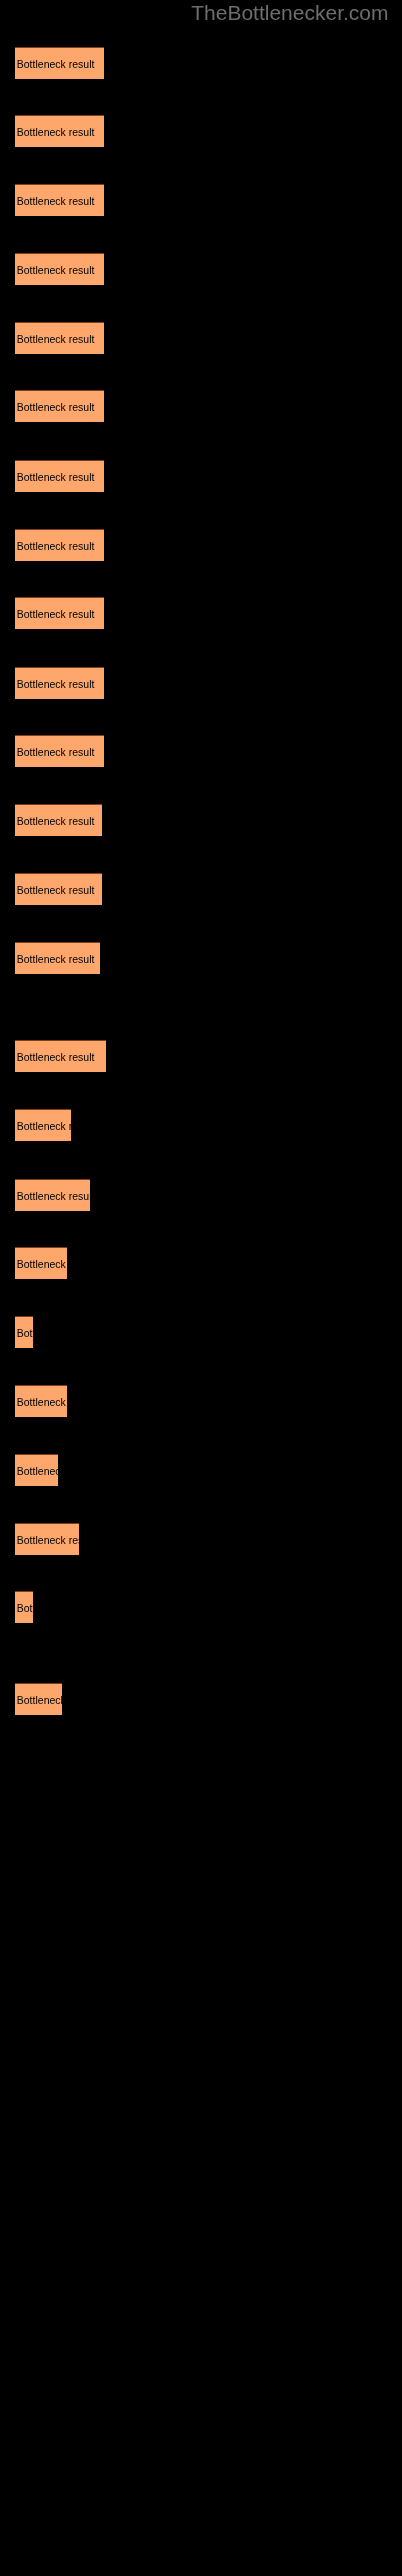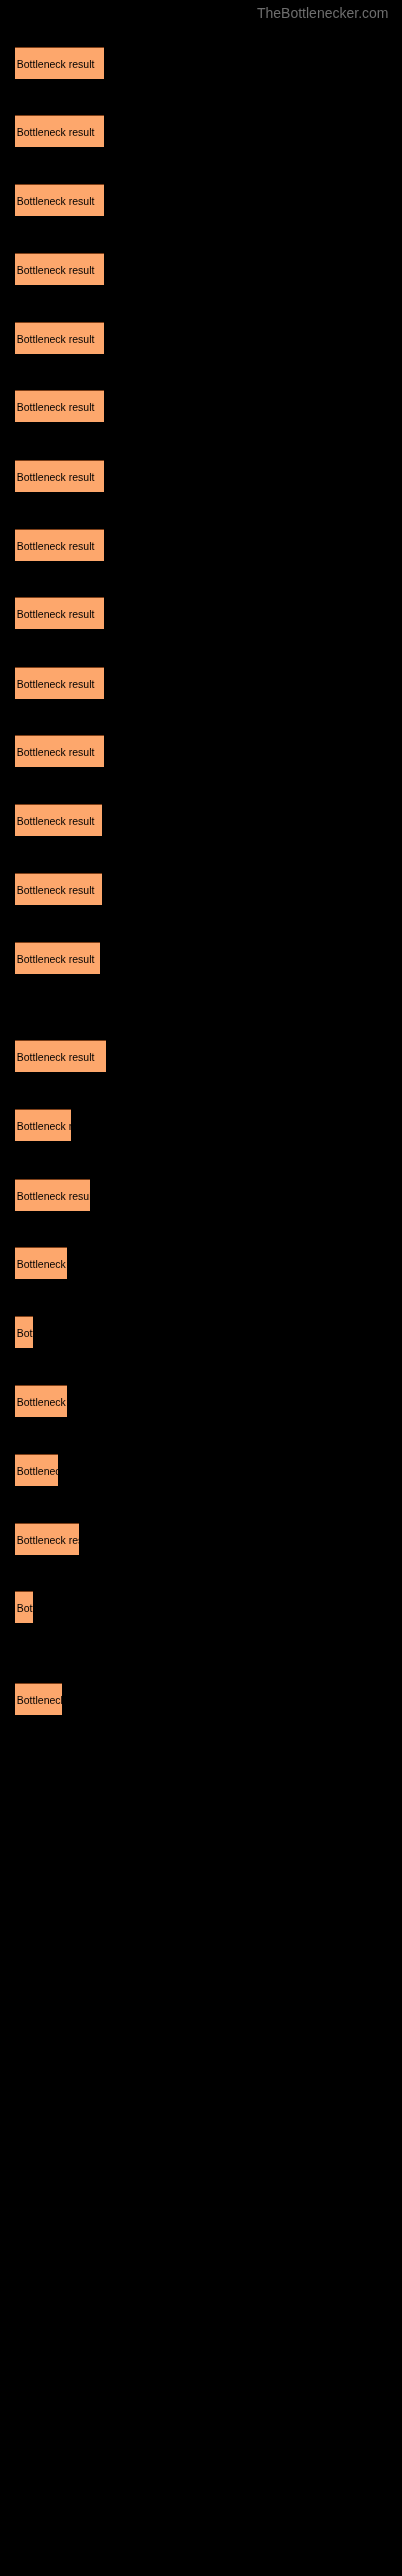--- a/index.html
+++ b/index.html
@@ -20,21 +20,21 @@
     width: 403px;
     height: 2576px;
     background: #000000;
   }
   .site-title {
     position: absolute;
     top: 1.6px;
     right: 14.5px;
     color: #6e6e6e;
     font-family: "Liberation Sans", sans-serif;
-    font-size: 14px;
+    font-size: 21px;
     line-height: 22.5px;
     letter-spacing: 0px;
     white-space: nowrap;
     user-select: none;
   }
   .chart-area {
     position: absolute;
     left: 12px;
     top: 0;
     width: 403px;

